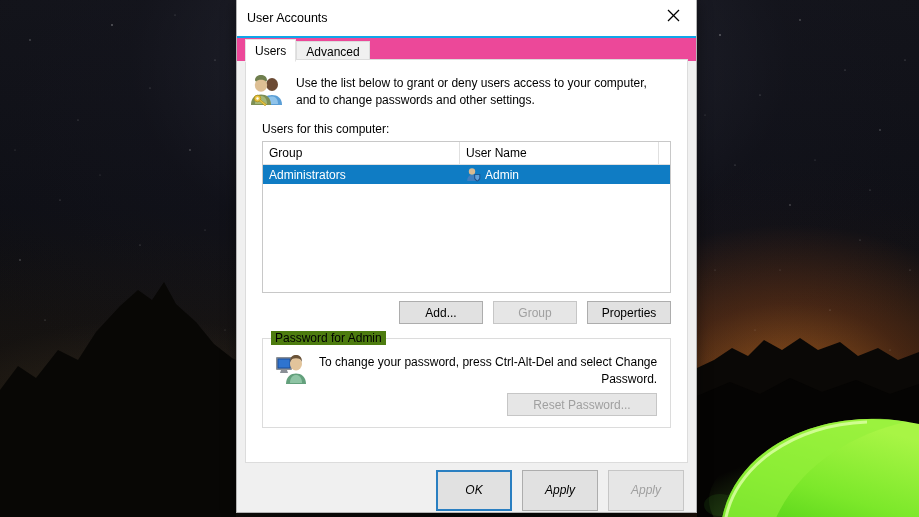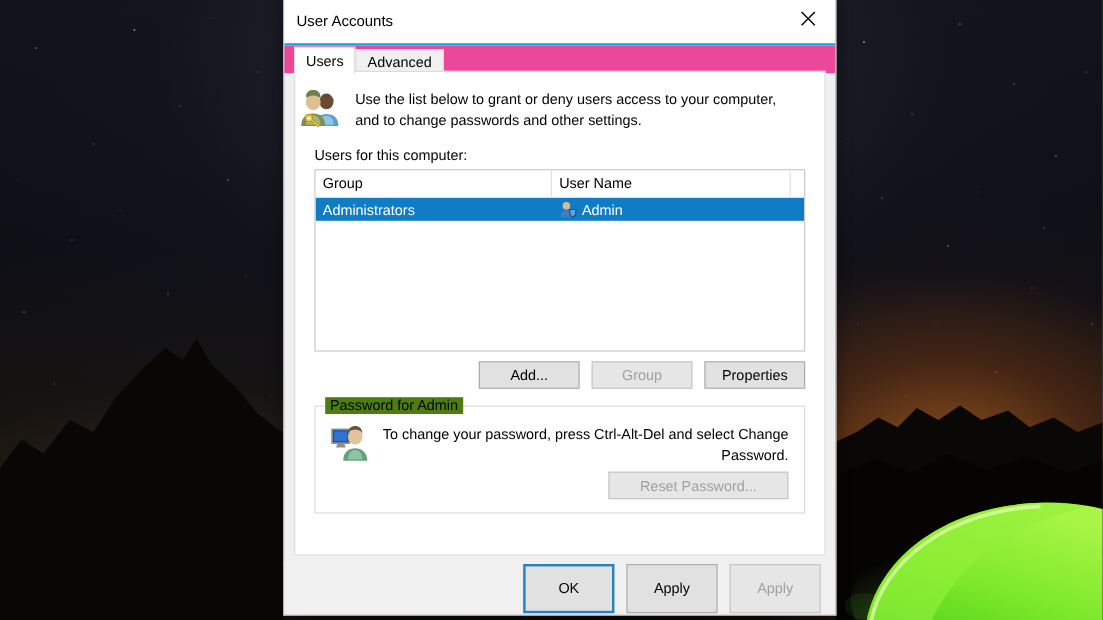--- a/index.html
+++ b/index.html
@@ -269,21 +269,21 @@
     bottom: 0;
     height: 44px;
     background: #f0f0f0;
     display: flex;
     align-items: center;
     justify-content: flex-end;
     padding-right: 12px;
     gap: 10px;
     box-sizing: border-box;
   }
-  .footer .btn { min-width: 76px; height: 41px; }
+  .footer .btn { min-width: 76px; height: 41px; font-style: italic; }
 </style>
 </head>
 <body>
 
 <div id="desktop">
   <div class="sky"></div>
   <div class="milkyway"></div>
   <svg class="stars" width="919" height="517">
     <g fill="#ffffff">
       <circle cx="30" cy="40" r="0.7" opacity="0.5"></circle>

